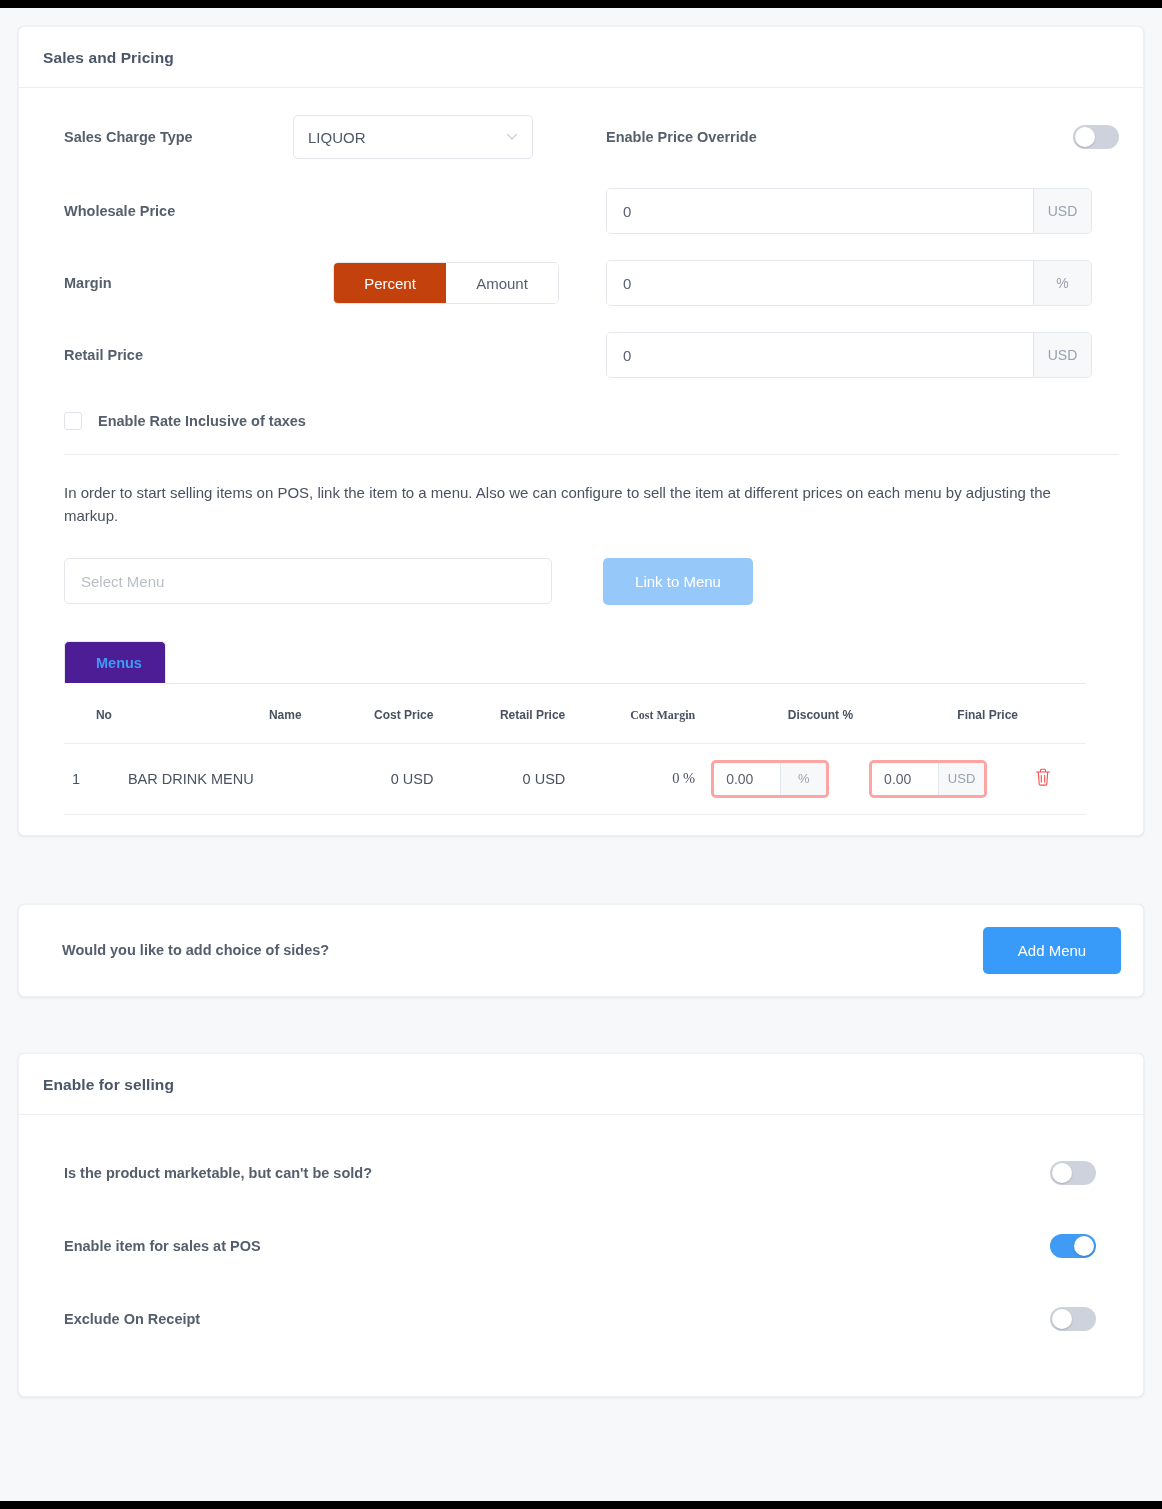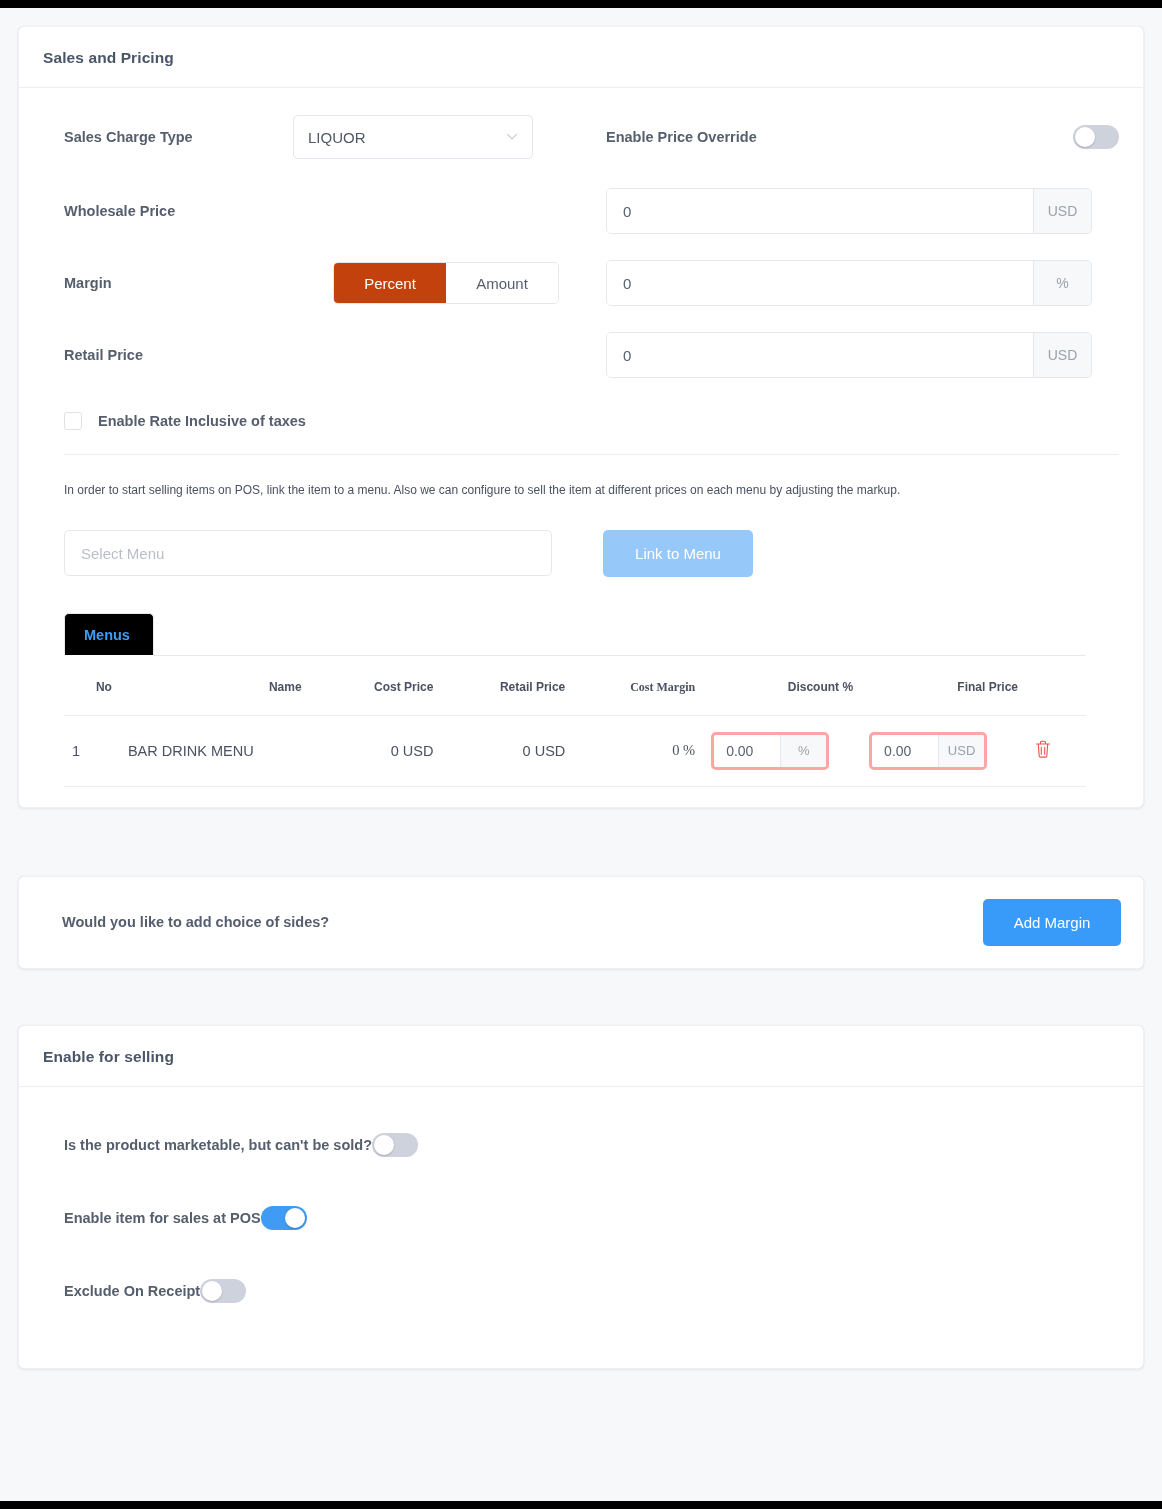--- a/index.html
+++ b/index.html
@@ -201,21 +201,21 @@
 
   hr.divider {
     border: none;
     border-top: 1px solid #eceef2;
     margin: 0 0 0 21px;
   }
 
   .help-text {
     margin: 26px 0 0 21px;
     max-width: 1010px;
-    font-size: 12px;
+    font-size: 15px;
     line-height: 1.55;
     color: #4a5160;
   }
 
   
   .menu-link-row {
     display: flex;
     align-items: center;
     margin: 30px 0 0 21px;
   }
@@ -247,25 +247,25 @@
 
   
   .tabs {
     margin: 36px 0 0 21px;
     display: flex;
     align-items: flex-end;
     border-bottom: 1px solid #e7e9ee;
     width: 1022px;
   }
   .tab {
-    padding: 13px 23px 12px 19px;
+    padding: 13px 23px 12px 31px;
     font-size: 14.5px;
     font-weight: bold;
     color: #3f9bf4;
-    background: #000000;
+    background: #4c1d95;
     border: 1px solid #e7e9ee;
     border-bottom: 1px solid #ffffff;
     border-radius: 5px 5px 0 0;
     margin-bottom: -1px;
   }
 
   
   table.menus-table {
     margin: 0 0 0 21px;
     width: 1022px;
@@ -353,21 +353,21 @@
     align-items: center;
     justify-content: center;
     border: none;
   }
 
   
   #selling-card { margin-top: 56px; }
   .selling-row {
     display: flex;
     align-items: center;
-    justify-content: flex-start;
+    justify-content: space-between;
     padding: 0 23px 0 21px;
     height: 73px;
   }
   .selling-label {
     font-size: 14.5px;
     font-weight: bold;
     color: #555e6d;
   }
   #selling-card .card-body { padding: 22px 24px 40px 24px; }
 </style>
@@ -501,21 +501,21 @@
             </td>
           </tr>
         </tbody>
       </table>
 
     </div>
   </div>
 
   <div class="card" id="sides-card">
     <div class="sides-question">Would you like to add choice of sides?</div>
-    <div class="btn-add-sides">Add Margin</div>
+    <div class="btn-add-sides">Add Menu</div>
   </div>
 
   <div class="card" id="selling-card">
     <div class="card-header">
       <div class="card-title">Enable for selling</div>
     </div>
     <div class="card-body">
 
       <div class="selling-row">
         <div class="selling-label">Is the product marketable, but can't be sold?</div>

